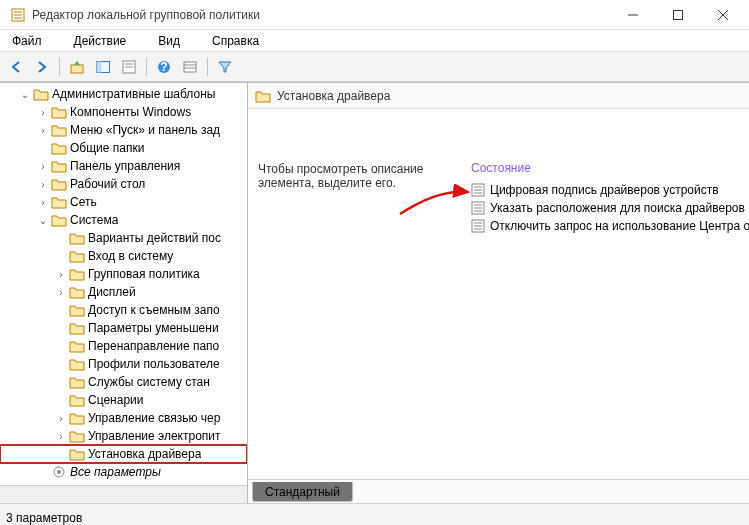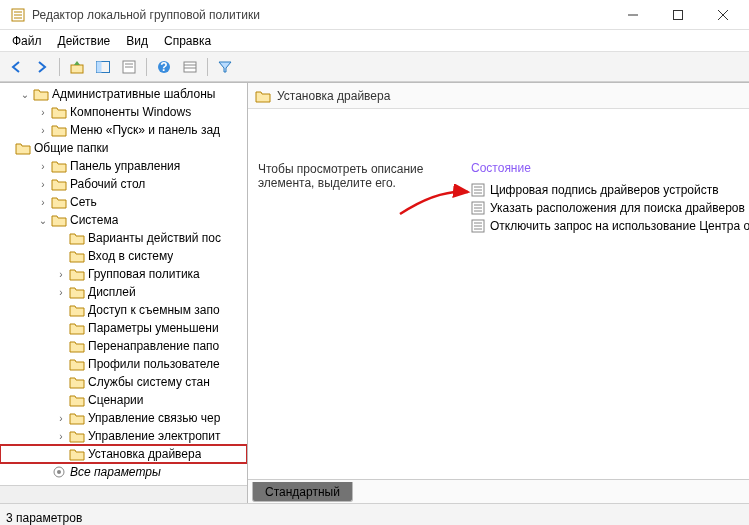--- a/index.html
+++ b/index.html
@@ -6,21 +6,21 @@
     body { margin: 0; width: 749px; height: 525px; background: #fff; display: flex; flex-direction: column; overflow: hidden; }
 
     
     .titlebar { height: 30px; display: flex; align-items: center; padding: 0 4px; border-bottom: 1px solid #e0e0e0; }
     .titlebar .app-icon { width: 16px; height: 16px; margin: 0 6px; display: flex; align-items: center; justify-content: center; }
     .titlebar .title { color: #404040; flex: 1; }
     .winbtns { display: flex; gap: 0; }
     .winbtn { width: 45px; height: 28px; display: flex; align-items: center; justify-content: center; color: #555; cursor: pointer; }
 
     
-    .menubar { height: 22px; display: flex; align-items: center; padding: 0 4px; border-bottom: 1px solid #e0e0e0; gap: 0; }
+    .menubar { height: 22px; display: flex; align-items: center; padding: 0 4px; border-bottom: 1px solid #e0e0e0; gap: 16px; }
     .menuitem { padding: 2px 8px; cursor: pointer; }
 
     
     .toolbar { height: 30px; display: flex; align-items: center; padding: 0 4px; gap: 2px; border-bottom: 1px solid #d0d0d0; background: #f4f4f4; }
     .tbtn { width: 24px; height: 24px; display: flex; align-items: center; justify-content: center; border: 1px solid transparent; cursor: pointer; }
     .tsep { width: 1px; height: 18px; background: #c0c0c0; margin: 0 3px; }
 
     
     .main { flex: 1; display: flex; min-height: 0; border-top: 1px solid #bbb; }
 
@@ -181,21 +181,21 @@
         </div>
       <div class="tree-row" style="padding-left:36px">
           <span class="arrow">›</span>
           <span class="folder">
             <svg width="16" height="14">
               <path d="M1 3 L6 3 L7 5 L15 5 L15 13 L1 13 Z" fill="#fde9a9" stroke="#b8860b"></path>
             </svg>
           </span>
           <span class="tree-label">Меню «Пуск» и панель зад</span>
         </div>
-      <div class="tree-row" style="">
+      <div class="tree-row" style="padding-left:36px">
           <span class="arrow empty">›</span>
           <span class="folder">
             <svg width="16" height="14">
               <path d="M1 3 L6 3 L7 5 L15 5 L15 13 L1 13 Z" fill="#fde9a9" stroke="#b8860b"></path>
             </svg>
           </span>
           <span class="tree-label">Общие папки</span>
         </div>
       <div class="tree-row" style="padding-left:36px">
           <span class="arrow">›</span>

